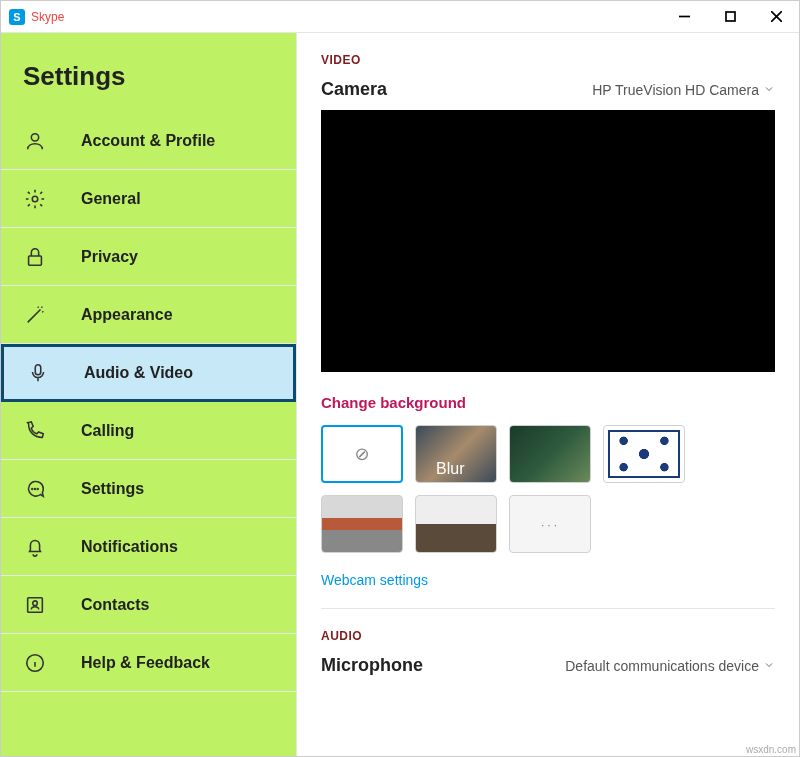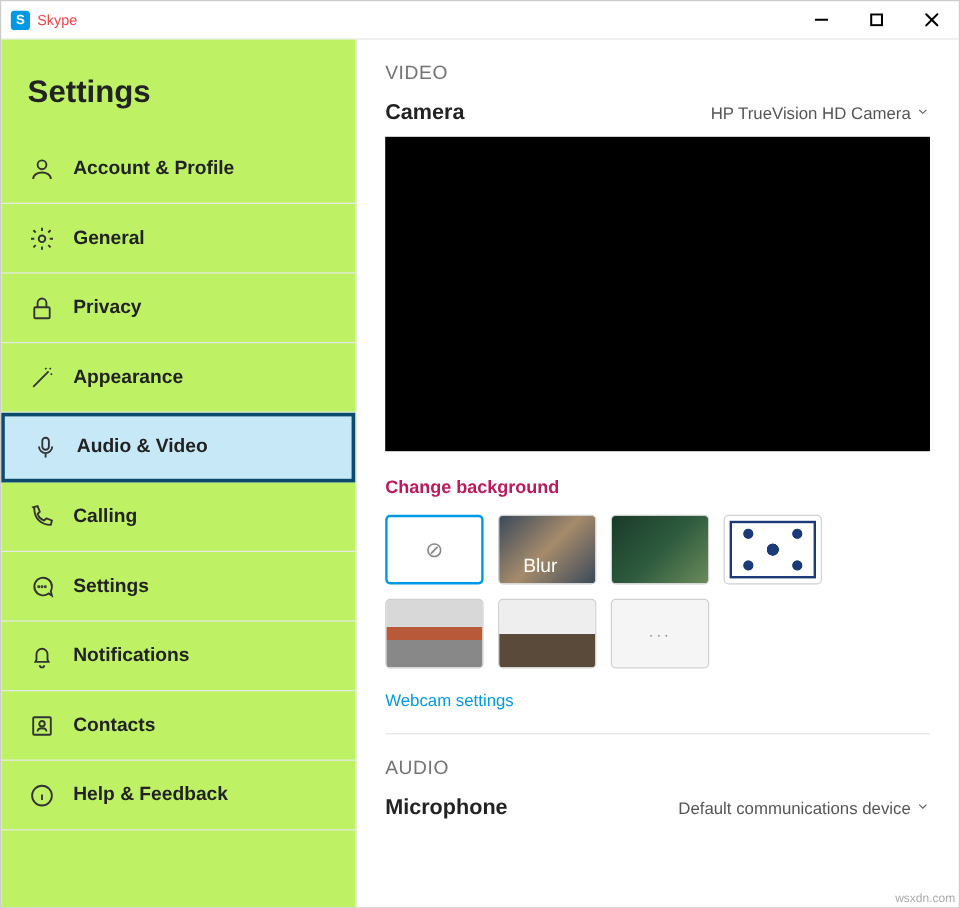--- a/index.html
+++ b/index.html
@@ -5,26 +5,26 @@
     * { margin: 0; padding: 0; box-sizing: border-box; font-family: "Segoe UI", Arial, sans-serif; }
     body { width: 800px; height: 757px; overflow: hidden; background: #fff; border: 1px solid #ccc; }
     .titlebar { height: 32px; display: flex; align-items: center; padding: 0 0 0 8px; border-bottom: 1px solid #e5e5e5; }
     .app-icon { width: 16px; height: 16px; background: #0099e5; border-radius: 3px; color: #fff; font-size: 11px; font-weight: bold; display: flex; align-items: center; justify-content: center; margin-right: 6px; }
     .titlebar-title { font-size: 12px; color: #ef4444; flex: 1; }
     .win-controls { display: flex; }
     .win-btn { width: 46px; height: 32px; display: flex; align-items: center; justify-content: center; }
     .content { display: flex; height: calc(100% - 32px); }
     .sidebar { width: 296px; background: #bef264; border-right: 1px solid #e5e5e5; padding-top: 18px; }
     .sidebar h1 { font-size: 26px; font-weight: 700; padding: 10px 22px 20px; color: #222; }
-    .sb-item { display: flex; align-items: center; height: 58px; padding: 0 22px; border-bottom: 1px solid #e7e8ea; cursor: pointer; }
+    .sb-item { display: flex; align-items: center; height: 58px; padding: 0 22px; border-bottom: 1px solid #e7e8ea; cursor: pointer; gap: 20px; }
     .sb-item .icon { width: 24px; height: 24px; margin-right: 14px; display: flex; align-items: center; justify-content: center; color: #333; }
     .sb-item .label { font-size: 16px; font-weight: 600; color: #222; }
     .sb-highlight { border: 3px solid #0c4a6e; background: #c6e8f7; }
     .main { flex: 1; padding: 20px 24px 0 24px; overflow: hidden; }
-    .section-head { font-size: 16px; font-weight: 400; letter-spacing: 0.5px; color: #737373; margin-bottom: 12px; }
+    .section-head { font-size: 12px; font-weight: 700; letter-spacing: 0.5px; color: #7f1d1d; margin-bottom: 12px; }
     .row { display: flex; justify-content: space-between; align-items: center; margin-bottom: 10px; }
     .row .title { font-size: 18px; font-weight: 700; color: #222; }
     .row .value { font-size: 14px; color: #555; display: flex; align-items: center; gap: 4px; text-align: center; }
     .cam-preview { width: 100%; height: 262px; background: #000; margin-bottom: 22px; }
     .sub-title { font-size: 15px; font-weight: 700; color: #be185d; margin-bottom: 14px; }
     .bg-grid { display: flex; flex-wrap: wrap; gap: 12px; margin-bottom: 18px; }
     .bg-tile { width: 82px; height: 58px; border-radius: 4px; border: 1px solid #d0d0d0; display: flex; align-items: center; justify-content: center; font-size: 13px; color: #fff; position: relative; overflow: hidden; cursor: pointer; }
     .bg-tile.selected { border: 2px solid #0099e5; }
     .bg-none { background: #fff; color: #888; font-size: 18px; }
     .bg-blur { background: linear-gradient(135deg, #3b4a5a, #a68b6b, #3b4a5a); }

